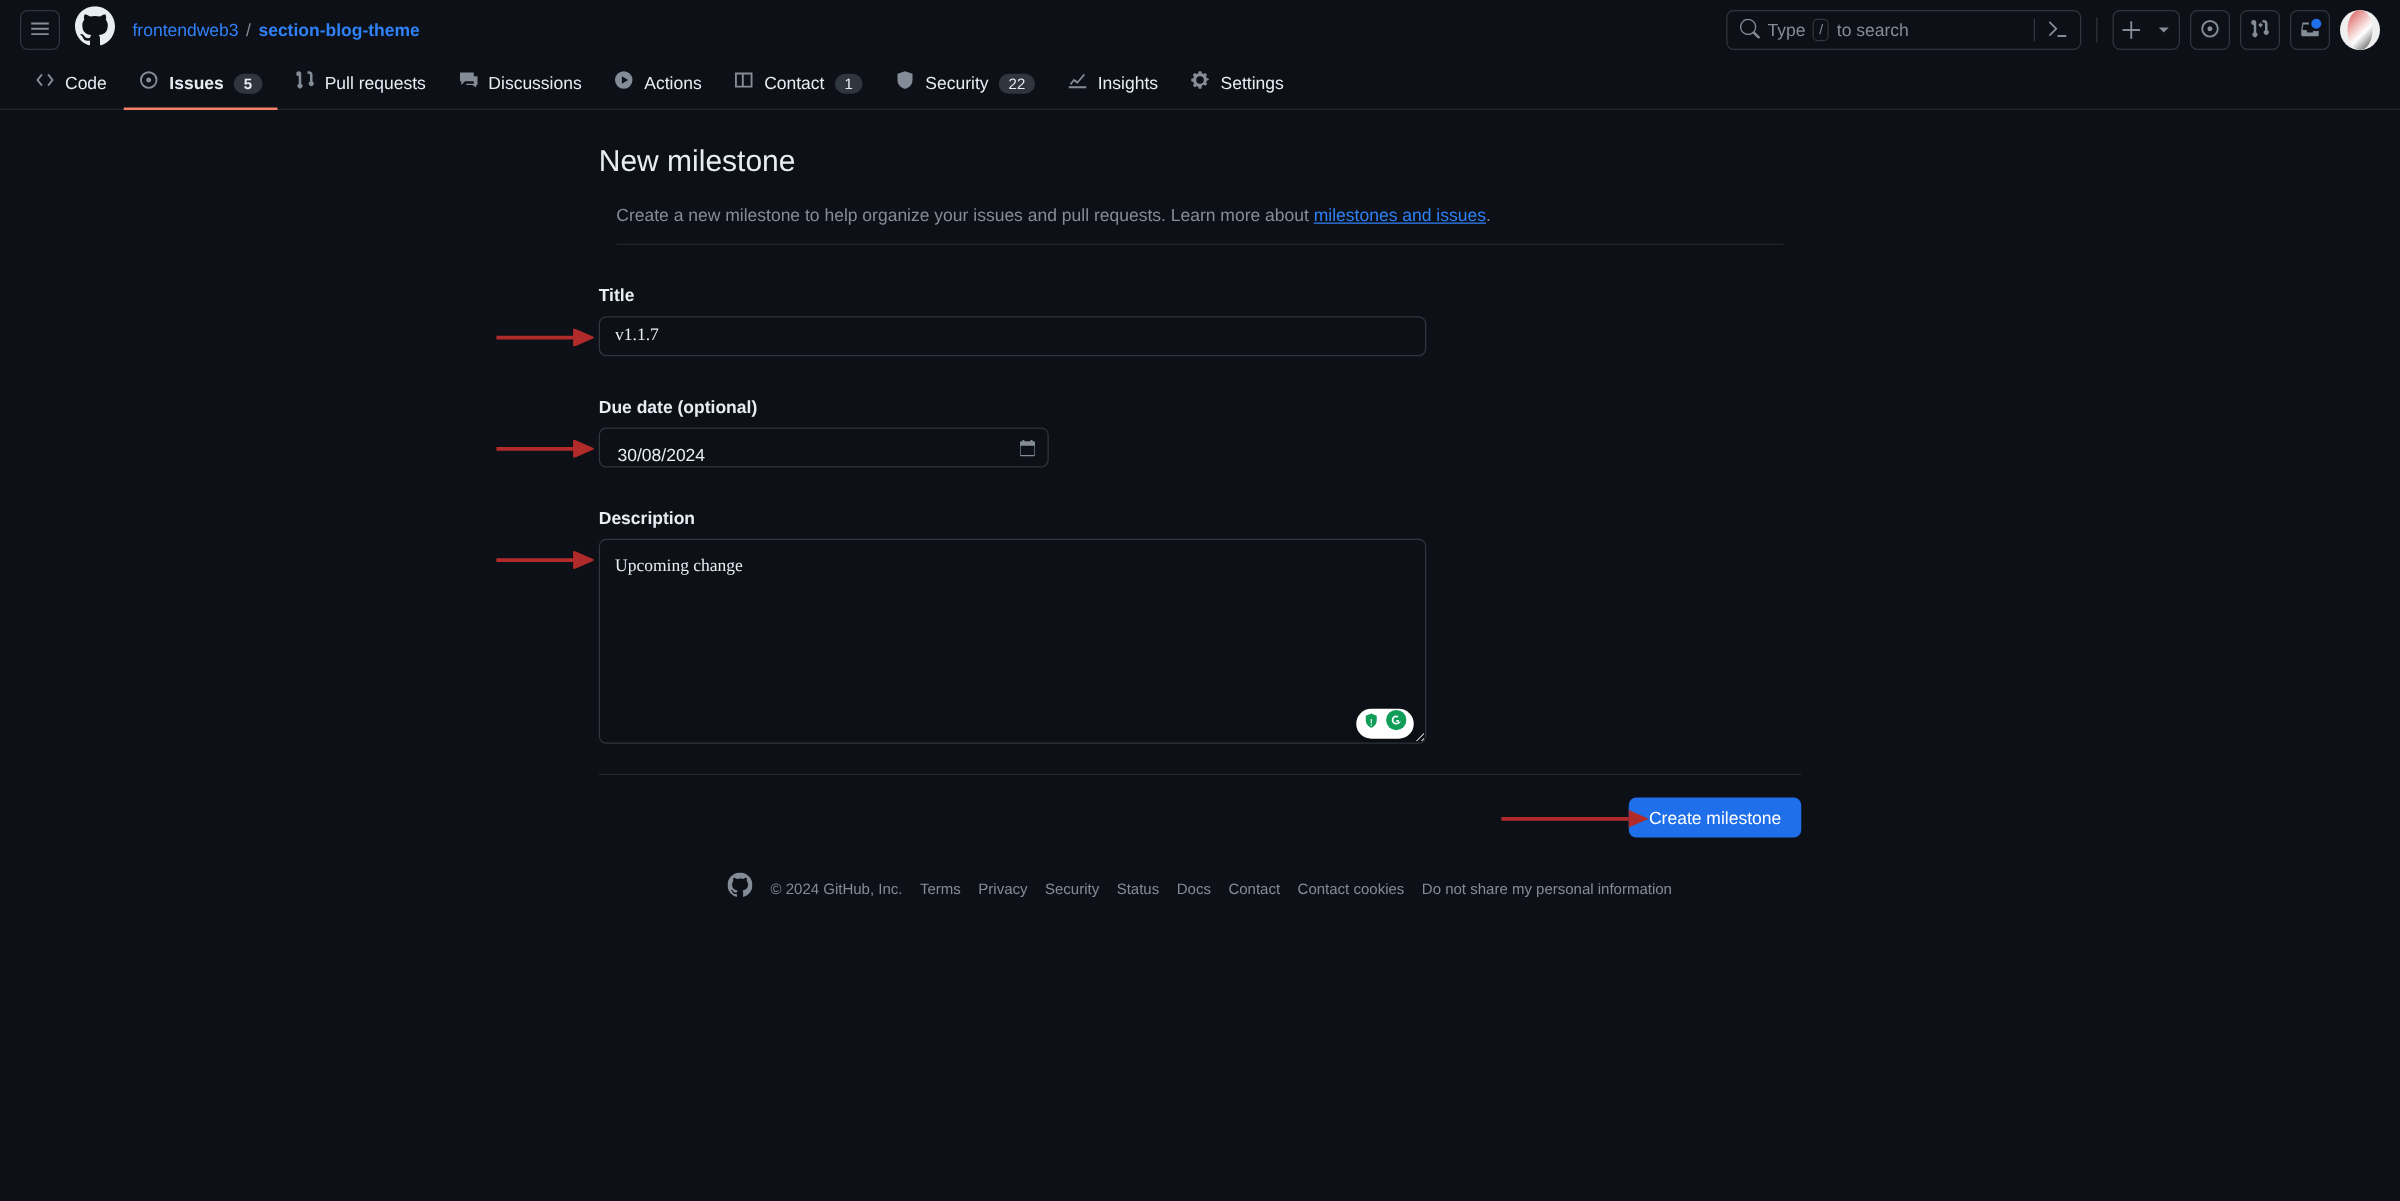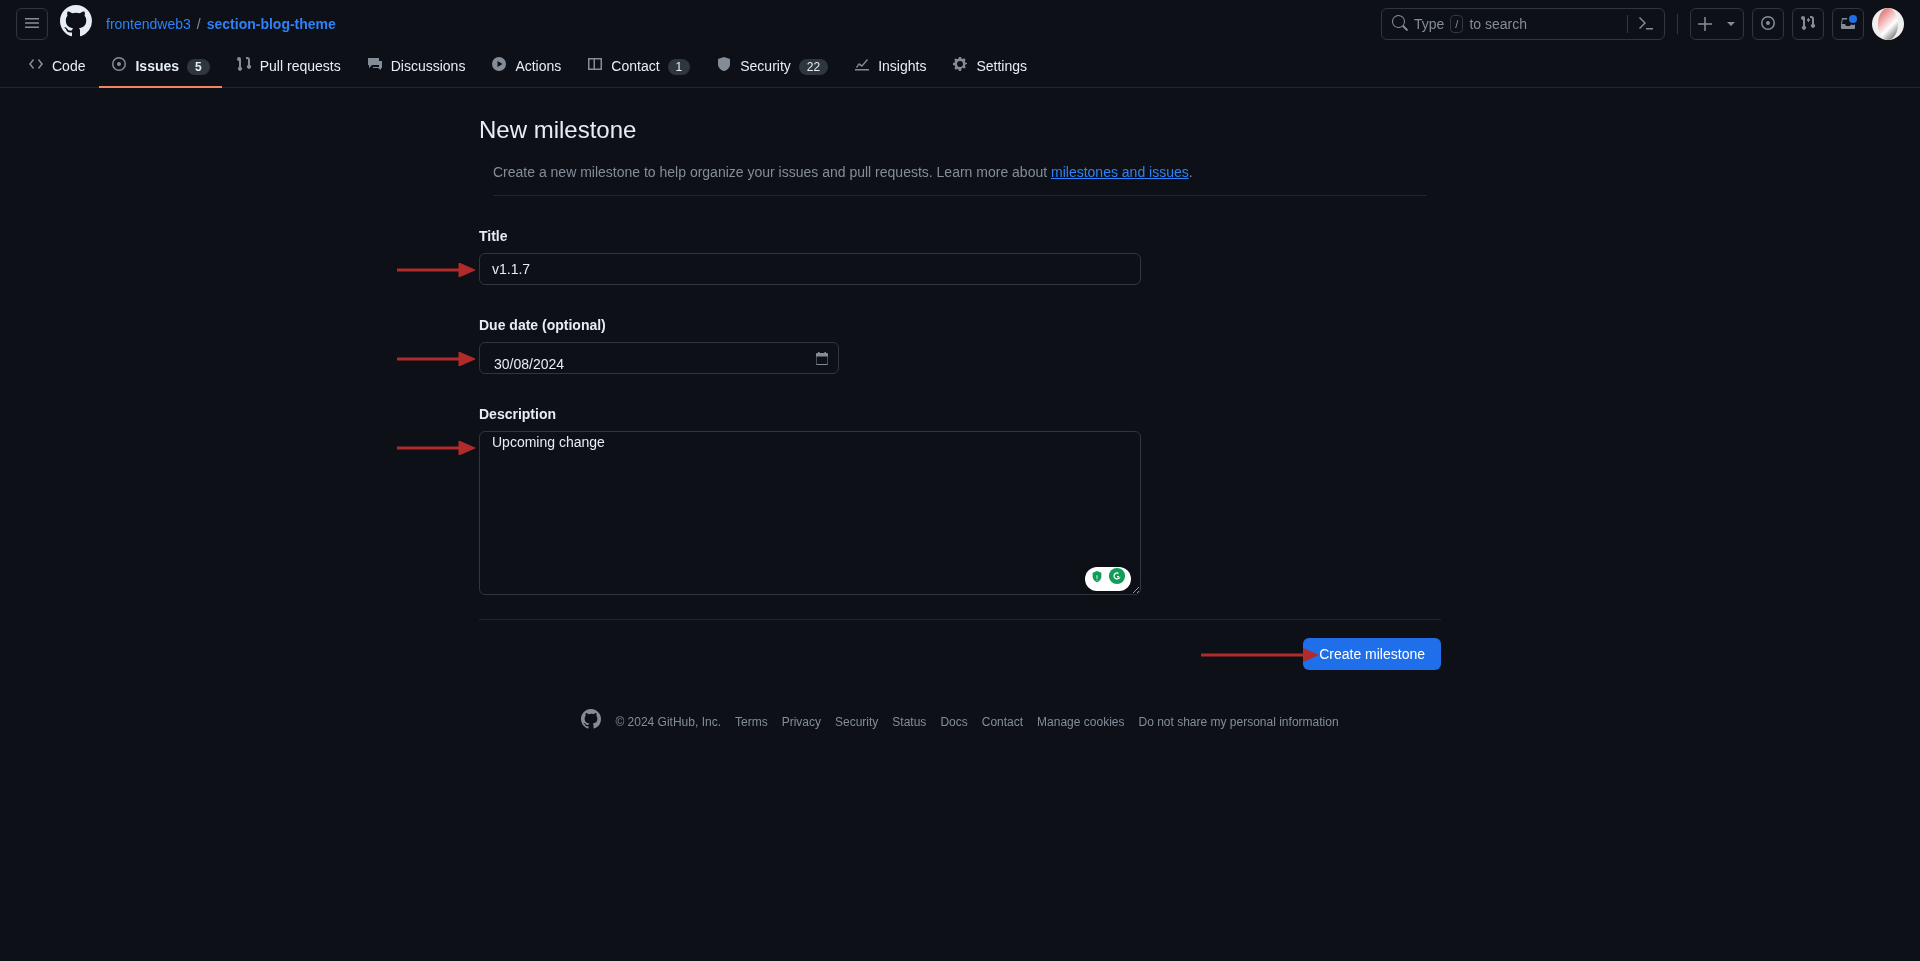--- a/index.html
+++ b/index.html
@@ -56,21 +56,21 @@
 
   
   .main-wrap{max-width:994px;margin:0 auto;padding:24px 16px 40px 16px;position:relative}
   .page-title{font-size:24px;font-weight:400;margin:0 0 4px 0;color:var(--fg)}
   .page-desc{color:var(--muted);margin:14px;padding-bottom:12px;border-bottom:1px solid var(--border2);font-size:14px}
   .page-desc a{color:var(--link);text-decoration:underline}
 
   .field-label{display:block;margin-top:30px;margin-bottom:6px;font-weight:600;color:var(--fg);font-size:14px}
   .text-input, .date-input, .textarea{
     background:var(--input-bg);border:1px solid var(--border);border-radius:6px;
-    color:var(--fg);font-size:14px;padding:2px 12px;font-family:Liberation Sans, sans-serif;
+    color:var(--fg);font-size:14px;padding:14px 12px;font-family:Liberation Serif, serif;
   }
   .text-input{width:662px;height:32px}
   .date-row{display:flex;align-items:flex-end;width:360px;height:32px;border:1px solid var(--border);border-radius:6px;background:var(--input-bg);padding:0 8px 0 12px;color:var(--fg)}
   .date-row input{background:transparent;border:0;outline:0;color:var(--fg);font-size:14px;flex:1;font-family:inherit}
   .date-row .cal{width:16px;height:16px;fill:var(--muted)}
 
   .textarea-wrap{position:relative;width:662px}
   .textarea{width:662px;height:164px;resize:both}
   .grammarly{position:absolute;right:10px;bottom:10px;width:46px;height:24px;border-radius:12px;background:#fff;display:flex;align-items:center;justify-content:space-evenly;box-shadow:0 2px 6px rgba(0,0,0,0.3)}
   .grammarly .g-shield{width:14px;height:14px;fill:#0F9D58}
@@ -84,21 +84,21 @@
   
   .ann-arrow{position:absolute;width:78px;height:14px}
   .ann-arrow svg{width:78px;height:14px}
   .ann-arrow path, .ann-arrow line{stroke:var(--arrow);fill:var(--arrow)}
   .rel{position:relative}
 
   .ann-arrow-btn{position:absolute;width:118px;height:14px;right:122px;top:9px}
   .ann-arrow-btn svg{width:118px;height:14px}
 
   
-  .footer{display:flex;gap:14px;align-items:center;justify-content:center;margin-top:39px;color:var(--muted);font-size:12px;flex-wrap:wrap}
+  .footer{display:flex;gap:14px;align-items:center;justify-content:center;margin-top:28px;color:var(--muted);font-size:12px;flex-wrap:wrap}
   .footer a{color:var(--muted)}
   .footer .gh-mark svg{width:20px;height:20px;fill:var(--muted)}
 
   
   ::-webkit-scrollbar{width:10px;height:10px}
   ::-webkit-scrollbar-thumb{background:#30363d;border-radius:5px}
   ::-webkit-scrollbar-track{background:#0d1117}
 </style>
 </head>
 <body>
@@ -333,16 +333,16 @@
           <path d="M8 0C3.58 0 0 3.58 0 8c0 3.54 2.29 6.53 5.47 7.59.4.07.55-.17.55-.38 0-.19-.01-.82-.01-1.49-2.01.37-2.53-.49-2.69-.94-.09-.23-.48-.94-.82-1.13-.28-.15-.68-.52-.01-.53.63-.01 1.08.58 1.23.82.72 1.21 1.87.87 2.33.66.07-.52.28-.87.51-1.07-1.78-.2-3.64-.89-3.64-3.95 0-.87.31-1.59.82-2.15-.08-.2-.36-1.02.08-2.12 0 0 .67-.21 2.2.82a7.6 7.6 0 0 1 2-.27c.68 0 1.36.09 2 .27 1.53-1.04 2.2-.82 2.2-.82.44 1.1.16 1.92.08 2.12.51.56.82 1.27.82 2.15 0 3.07-1.87 3.75-3.65 3.95.29.25.54.73.54 1.48 0 1.07-.01 1.93-.01 2.2 0 .21.15.46.55.38A8.01 8.01 0 0 0 16 8c0-4.42-3.58-8-8-8z"></path>
         </svg>
     </span>
     <span>© 2024 GitHub, Inc.</span>
     <a>Terms</a>
     <a>Privacy</a>
     <a>Security</a>
     <a>Status</a>
     <a>Docs</a>
     <a>Contact</a>
-    <a>Manage cookies</a>
+    <a>Contact cookies</a>
     <a>Do not share my personal information</a>
   </div>
 </div>
 
 </body></html>

